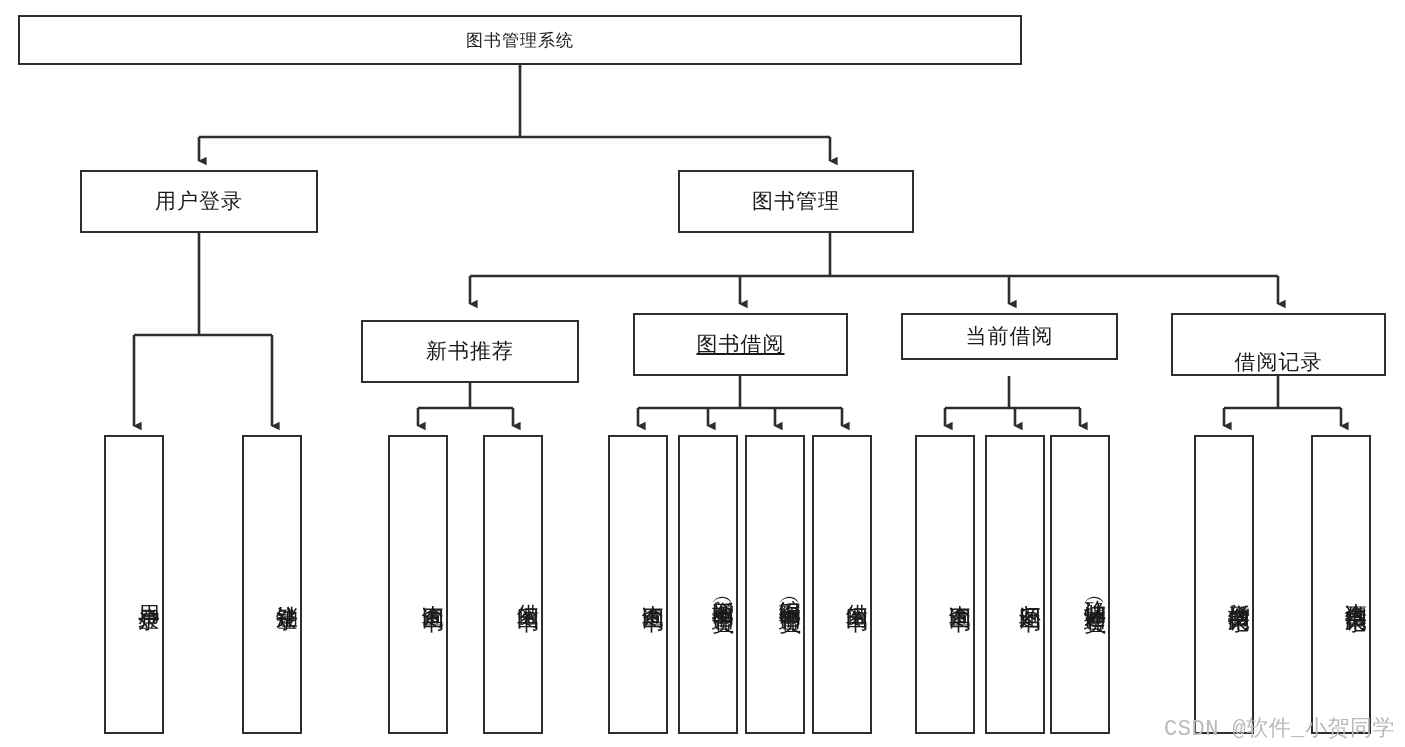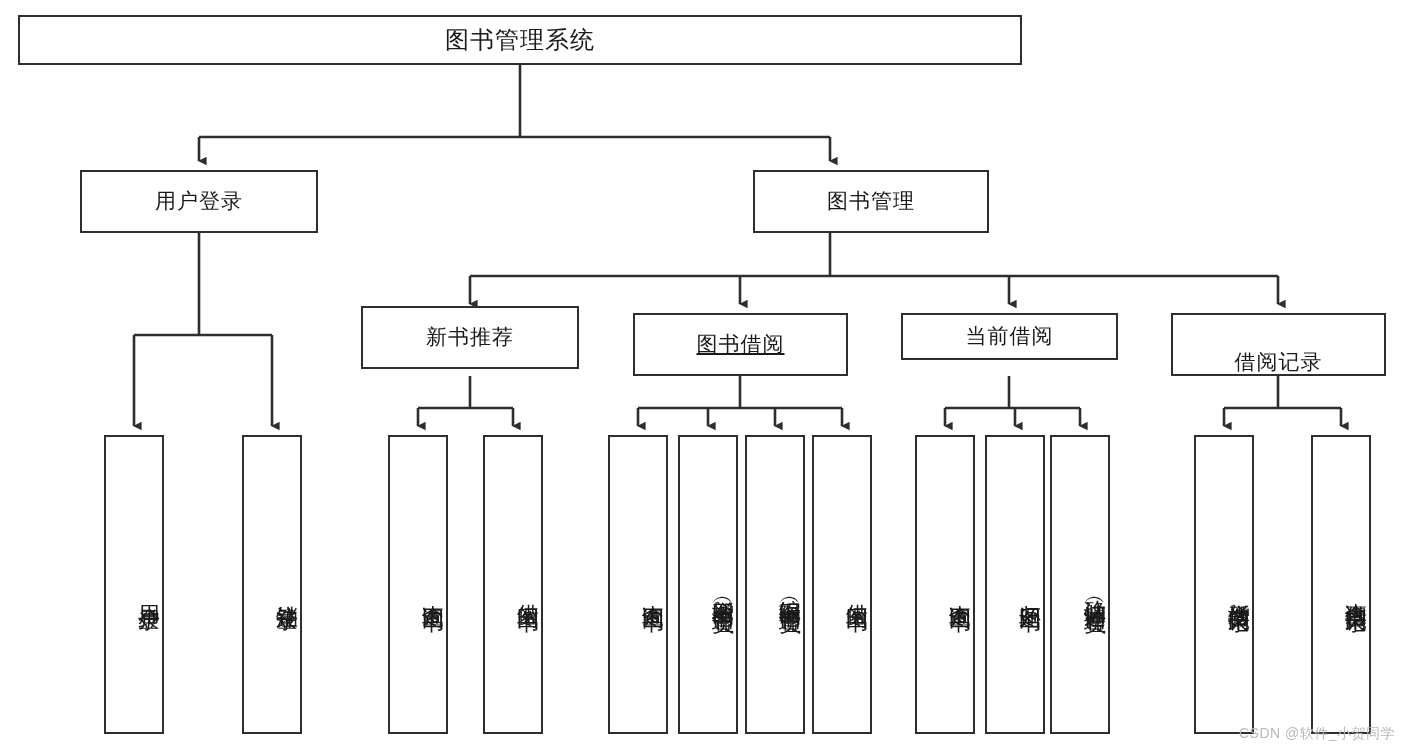--- a/index.html
+++ b/index.html
@@ -34,21 +34,21 @@
     align-items: center;
     justify-content: center;
     color: #1a1a1a;
   }
   .node-box.horiz {
     font-size: 21px;
     letter-spacing: 1px;
     line-height: 1.1;
   }
   .node-box.root {
-    font-size: 24px;
+    font-size: 17px;
   }
   .node-box.vert {
     writing-mode: vertical-rl;
     text-orientation: upright;
     align-items: flex-start;
     justify-content: center;
     padding-top: 12px;
     font-size: 22px;
     line-height: 1.18;
     letter-spacing: 2px;
@@ -58,25 +58,25 @@
     white-space: nowrap;
   }
   .vert .node-label {
     writing-mode: vertical-rl;
     text-orientation: upright;
   }
   #watermark {
     position: absolute;
     right: 10px;
     bottom: 4px;
-    font-size: 14px;
+    font-size: 22px;
     color: #b9b9b9;
     white-space: nowrap;
     letter-spacing: 0.5px;
-    font-family: Liberation Sans, sans-serif;
+    font-family: Liberation Mono, monospace;
   }
 </style>
 </head>
 <body>
 
 <div id="diagram-root">
 
   <svg id="diagram-svg" viewBox="0 0 1405 747" xmlns="http://www.w3.org/2000/svg">
     <defs>
       <marker id="arrowhead" markerWidth="10" markerHeight="10" refX="4.2" refY="7.6" orient="auto" markerUnits="userSpaceOnUse">
@@ -134,24 +134,24 @@
       </g>
   </svg>
 
   <div id="node-layer">
       <div class="node-box horiz root" style="left: 18px; top: 15px; width: 1004px; height: 50px;">
         <span class="node-label">图书管理系统</span>
       </div>
       <div class="node-box horiz" style="left: 80px; top: 170px; width: 238px; height: 63px;">
         <span class="node-label">用户登录</span>
       </div>
-      <div class="node-box horiz" style="left: 753px; top: 170px; width: 236px; height: 63px;">
+      <div class="node-box horiz" style="left: 678px; top: 170px; width: 236px; height: 63px;">
         <span class="node-label">图书管理</span>
       </div>
-      <div class="node-box horiz" style="left: 361px; top: 306px; width: 218px; height: 63px;">
+      <div class="node-box horiz" style="left: 361px; top: 320px; width: 218px; height: 63px;">
         <span class="node-label">新书推荐</span>
       </div>
       <div class="node-box horiz" style="left: 633px; top: 313px; width: 215px; height: 63px; text-decoration: underline;">
         <span class="node-label">图书借阅</span>
       </div>
       <div class="node-box horiz" style="left: 901px; top: 313px; width: 217px; height: 47px;">
         <span class="node-label">当前借阅</span>
       </div>
       <div class="node-box horiz" style="left: 1171px; top: 313px; width: 215px; height: 63px; align-items: flex-end;">
         <span class="node-label">借阅记录</span>

